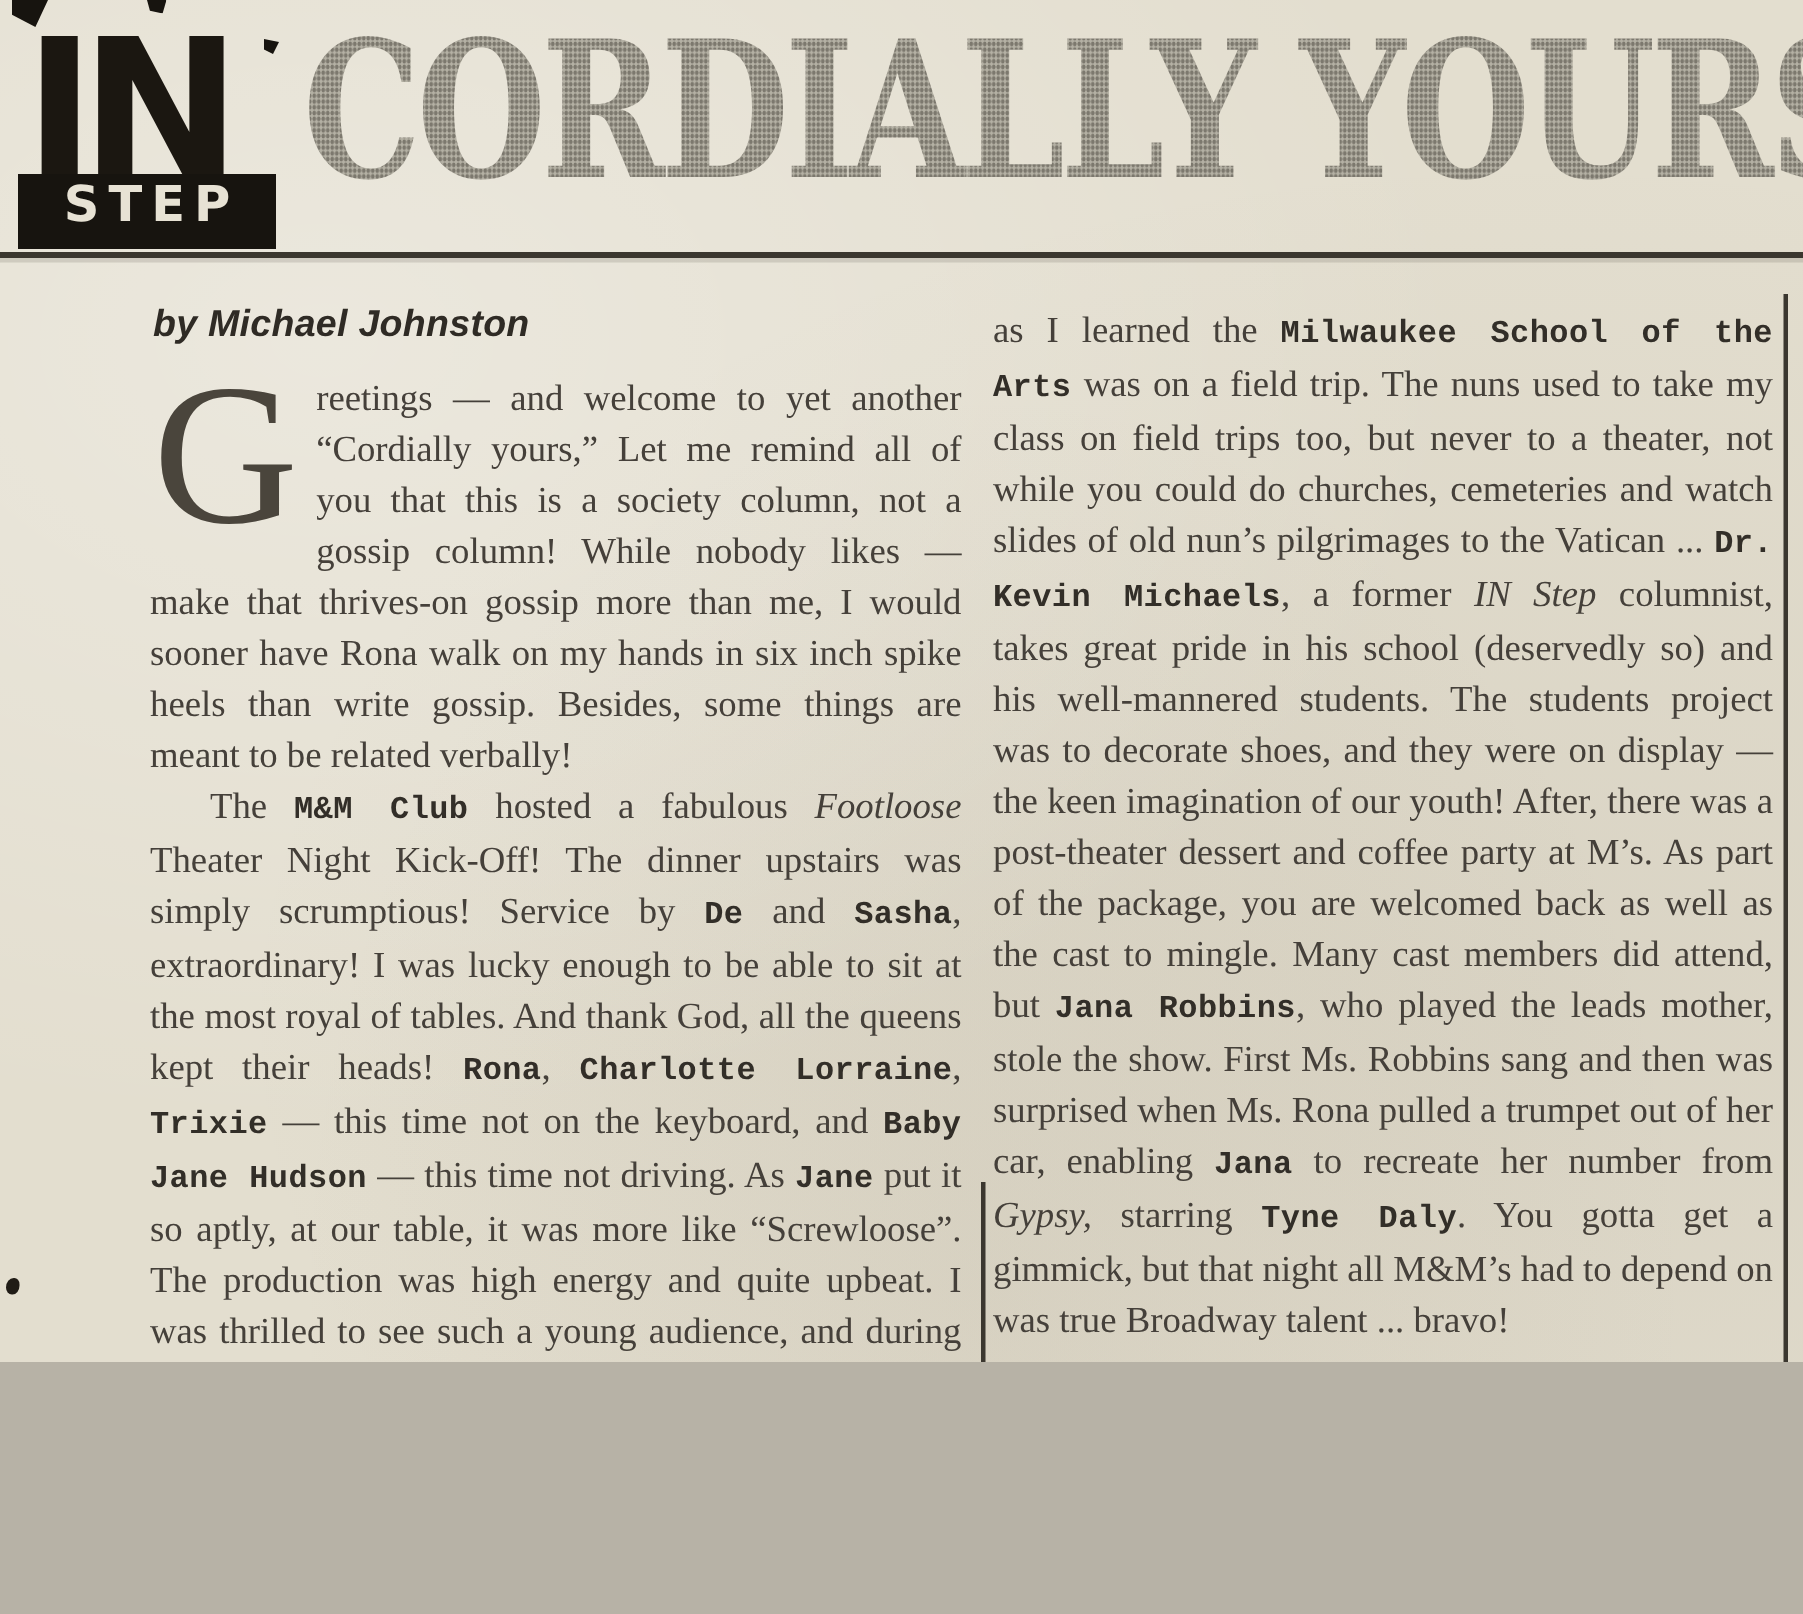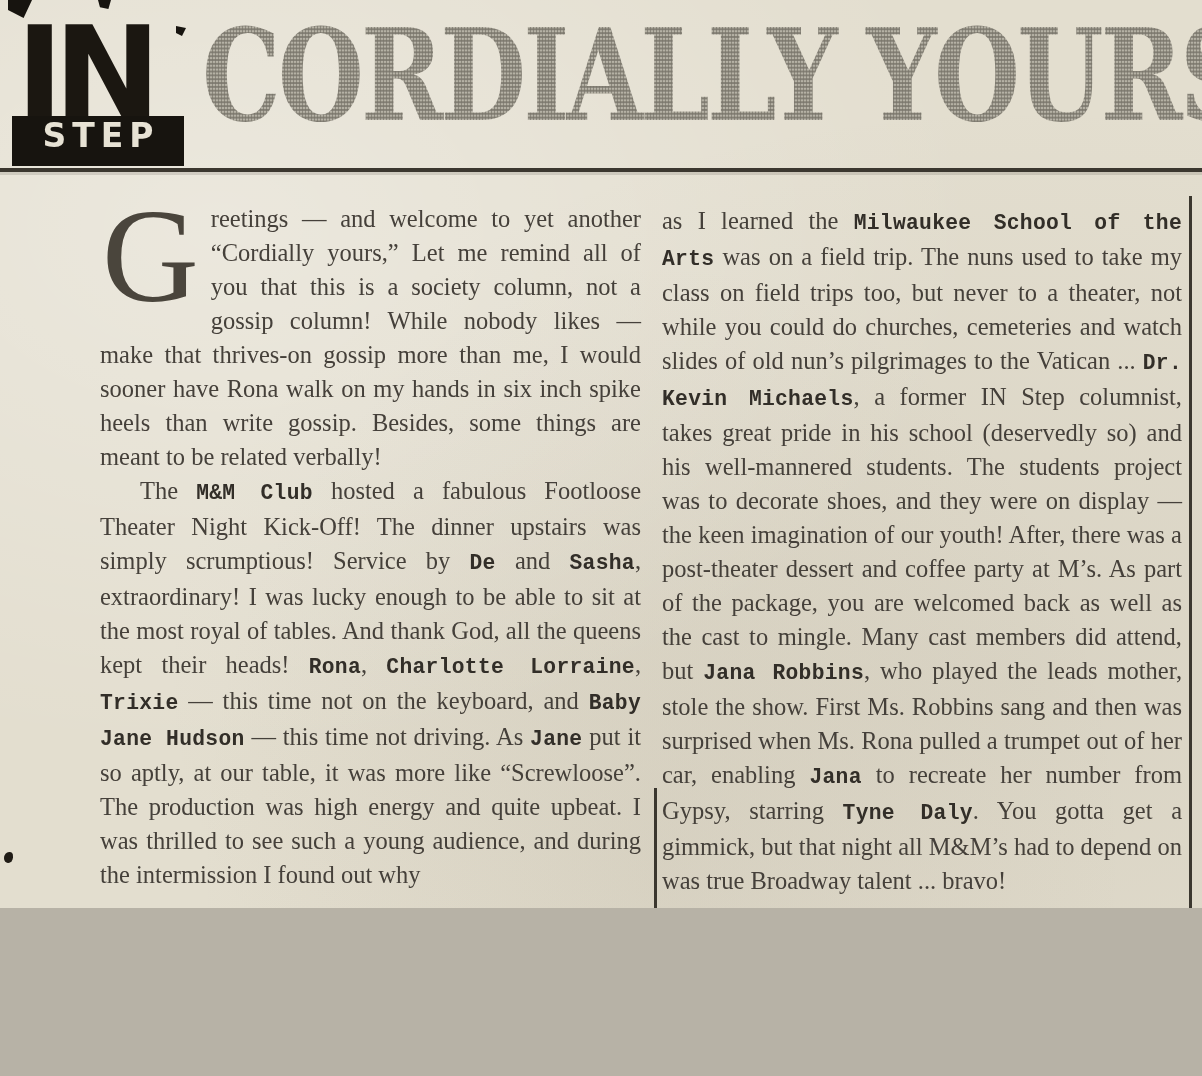--- a/index.html
+++ b/index.html
@@ -71,21 +71,21 @@
   .para2 { text-indent:40px; margin-top:4px; }
   .dropcap {
     float:left; font-family:"Liberation Serif", serif;
     font-size:134px; line-height:96px; height:100px;
     margin:6px 12px 0 2px; color:#4a453c;
   }
   .b {
     font-family:Liberation Mono, monospace; font-weight:700;
     font-size:0.87em; color:#322e28; letter-spacing:0.3px;
   }
-  .i { }
+  .i { font-style:italic; }
 
   
   .rule-right { position:absolute; left:1189px; top:196px; width:3px; height:880px; background:#3b372f; }
   .rule-mid   { position:absolute; left:654px;  top:788px; width:3px; height:288px; background:#3b372f; }
   .white-bar  { position:absolute; left:88px; top:1064px; width:536px; height:12px; background:#fdfdfa; border-radius:4px 2px 0 0; }
   .ink-speck  { position:absolute; left:4px; top:852px; width:9px; height:11px; background:#201c16; border-radius:60% 40% 55% 45%; }
 
   .next-headline-crop { position:absolute; left:918px; top:1062px; width:270px; height:14px; }
   .frag { position:absolute; background:#17140f; bottom:0; }
   .f1 { left:0;   width:10px; height:5px; }
@@ -111,20 +111,21 @@
   <div class="distress-mark mark-a"></div>
   <div class="distress-mark mark-b"></div>
   <div class="distress-mark mark-c"></div>
 
   <div class="headline-wrap">
     <div class="headline-text">CORDIALLY YOURS</div>
   </div>
   <div class="header-rule"></div>
 
   <div class="col-left">
+    <div class="byline">by Michael Johnston</div>
     <p class="body para1"><span class="dropcap">G</span><span><span>reetings — and welcome to yet another “Cordially yours,” Let me remind all of you that this is a society column, not a gossip column! While nobody likes — make that thrives-on gossip more than me, I would sooner have Rona walk on my hands in six inch spike heels than write gossip. Besides, some things are meant to be related verbally!</span></span></p>
     <p class="body para2"><span>The </span><span class="b">M&amp;M Club</span><span> hosted a fabulous </span><span class="i">Footloose</span><span> Theater Night Kick-Off! The dinner upstairs was simply scrumptious! Service by </span><span class="b">De</span><span> and </span><span class="b">Sasha</span><span>, extraordinary! I was lucky enough to be able to sit at the most royal of tables. And thank God, all the queens kept their heads! </span><span class="b">Rona</span><span>, </span><span class="b">Charlotte Lorraine</span><span>, </span><span class="b">Trixie</span><span> — this time not on the keyboard, and </span><span class="b">Baby Jane Hudson</span><span> — this time not driving. As </span><span class="b">Jane</span><span> put it so aptly, at our table, it was more like “Screwloose”. The production was high energy and quite upbeat. I was thrilled to see such a young audience, and during the intermission I found out why</span></p>
   </div>
 
   <div class="col-right">
     <p class="body"><span>as I learned the </span><span class="b">Milwaukee School of the Arts</span><span> was on a field trip. The nuns used to take my class on field trips too, but never to a theater, not while you could do churches, cemeteries and watch slides of old nun’s pilgrimages to the Vatican ... </span><span class="b">Dr. Kevin Michaels</span><span>, a former </span><span class="i">IN Step</span><span> columnist, takes great pride in his school (deservedly so) and his well-mannered students. The students project was to decorate shoes, and they were on display — the keen imagination of our youth! After, there was a post-theater dessert and coffee party at M’s. As part of the package, you are welcomed back as well as the cast to mingle. Many cast members did attend, but </span><span class="b">Jana Robbins</span><span>, who played the leads mother, stole the show. First Ms. Robbins sang and then was surprised when Ms. Rona pulled a trumpet out of her car, enabling </span><span class="b">Jana</span><span> to recreate her number from </span><span class="i">Gypsy,</span><span> starring </span><span class="b">Tyne Daly</span><span>. You gotta get a gimmick, but that night all M&amp;M’s had to depend on was true Broadway talent ... bravo!</span></p>
   </div>
 
   <div class="rule-right"></div>
   <div class="rule-mid"></div>

